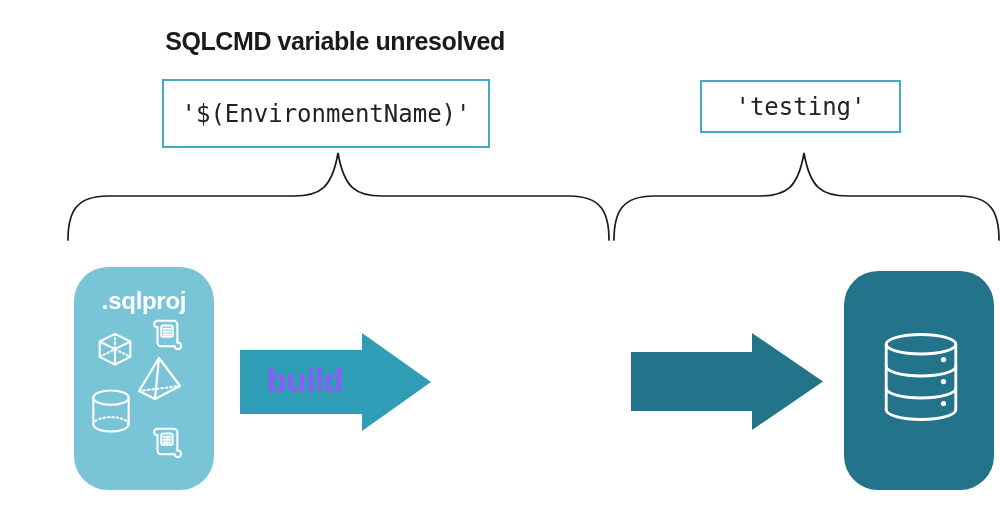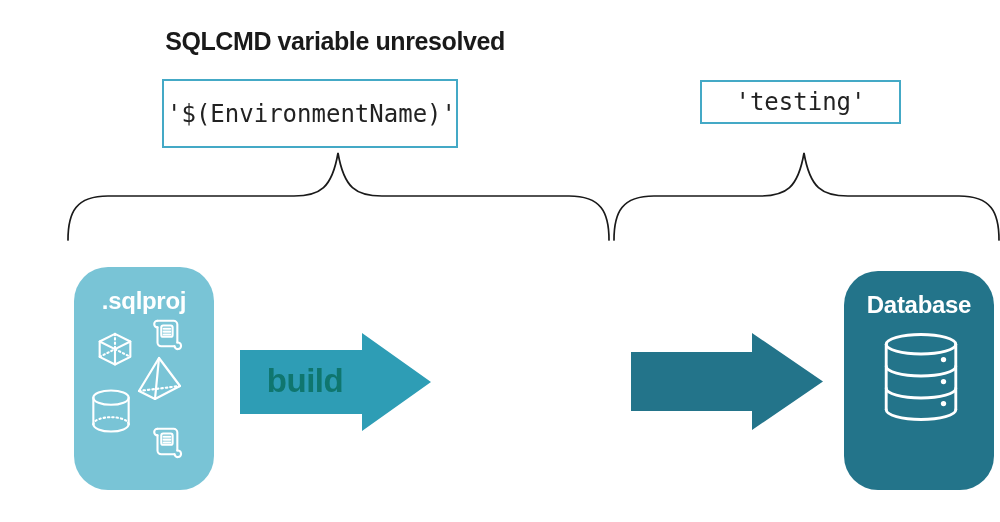--- a/index.html
+++ b/index.html
@@ -23,35 +23,35 @@
   }
   .card{
     box-sizing:border-box;border-radius:34px;
   }
   .card-label{
     display:block;text-align:center;padding-top:20px;
     font-size:24px;font-weight:700;color:#ffffff;letter-spacing:-0.3px;
   }
   .arrow-label{
     display:flex;align-items:center;justify-content:center;
-    font-size:33px;font-weight:700;color:#0f766e;letter-spacing:-0.5px;
+    font-size:33px;font-weight:700;color:#8b5cf6;letter-spacing:-0.5px;
   }
   svg{display:block;}
 </style>
 </head>
 <body>
 
 <div id="canvas">
 
   <div class="abs heading" style="left:78px;top:27px;width:450px;">SQLCMD variable unresolved</div>
 
-  <div class="abs codebox" style="left:130px;top:79px;width:296px;height:69px;justify-content:flex-end;">
+  <div class="abs codebox" style="left:130px;top:79px;width:328px;height:69px;">
     <span class="codetext">'$(EnvironmentName)'</span>
   </div>
-  <div class="abs codebox" style="left:668px;top:80px;width:201px;height:44px;">
+  <div class="abs codebox" style="left:668px;top:80px;width:201px;height:53px;">
     <span class="codetext">'testing'</span>
   </div>
 
   <svg class="abs" style="left:0;top:143px;" width="1000" height="105" viewBox="0 0 1000 105">
     <path d="M 36,97 C 36,69 44,53 76,53 L 262,53 C 288,53 300,45 306,10
              C 312,45 324,53 350,53 L 537,53 C 569,53 577,69 577,97" fill="none" stroke="#1A1A1A" stroke-width="1.7" stroke-linecap="round"></path>
     <path d="M 582,97 C 582,69 590,53 622,53 L 728,53 C 754,53 766,45 772,10
              C 778,45 790,53 816,53 L 927,53 C 959,53 967,69 967,97" fill="none" stroke="#1A1A1A" stroke-width="1.7" stroke-linecap="round"></path>
   </svg>
 
@@ -107,21 +107,20 @@
     <polygon points="0,17 122,17 122,0 191,49 122,98 122,81 0,81" fill="#2E9DB5"></polygon>
   </svg>
   <div class="abs arrow-label" style="left:214px;top:350px;width:118px;height:62px;">build</div>
 
 
   <svg class="abs" style="left:599px;top:333px;" width="192" height="97" viewBox="0 0 192 97">
     <polygon points="0,19 121,19 121,0 192,48.5 121,97 121,78 0,78" fill="#23748A"></polygon>
   </svg>
 
   <div class="abs card" style="left:812px;top:271px;width:150px;height:219px;background:#23748A;">
-    <span class="card-label">Database</span>
 
     <svg class="abs" style="left:38px;top:62px;" width="78" height="88" viewBox="0 0 76 86" fill="none" stroke="#ffffff" stroke-width="2.8" stroke-linecap="round" stroke-linejoin="round">
       <ellipse cx="38" cy="11" rx="34" ry="9.5"></ellipse>
       <path d="M4 11 V75"></path>
       <path d="M72 11 V75"></path>
       <path d="M4 75 A34 9.5 0 0 0 72 75"></path>
       <path d="M4 32.5 A34 9.5 0 0 0 72 32.5"></path>
       <path d="M4 54 A34 9.5 0 0 0 72 54"></path>
       <circle cx="60" cy="26" r="2.6" fill="#ffffff" stroke="none"></circle>
       <circle cx="60" cy="47.5" r="2.6" fill="#ffffff" stroke="none"></circle>

